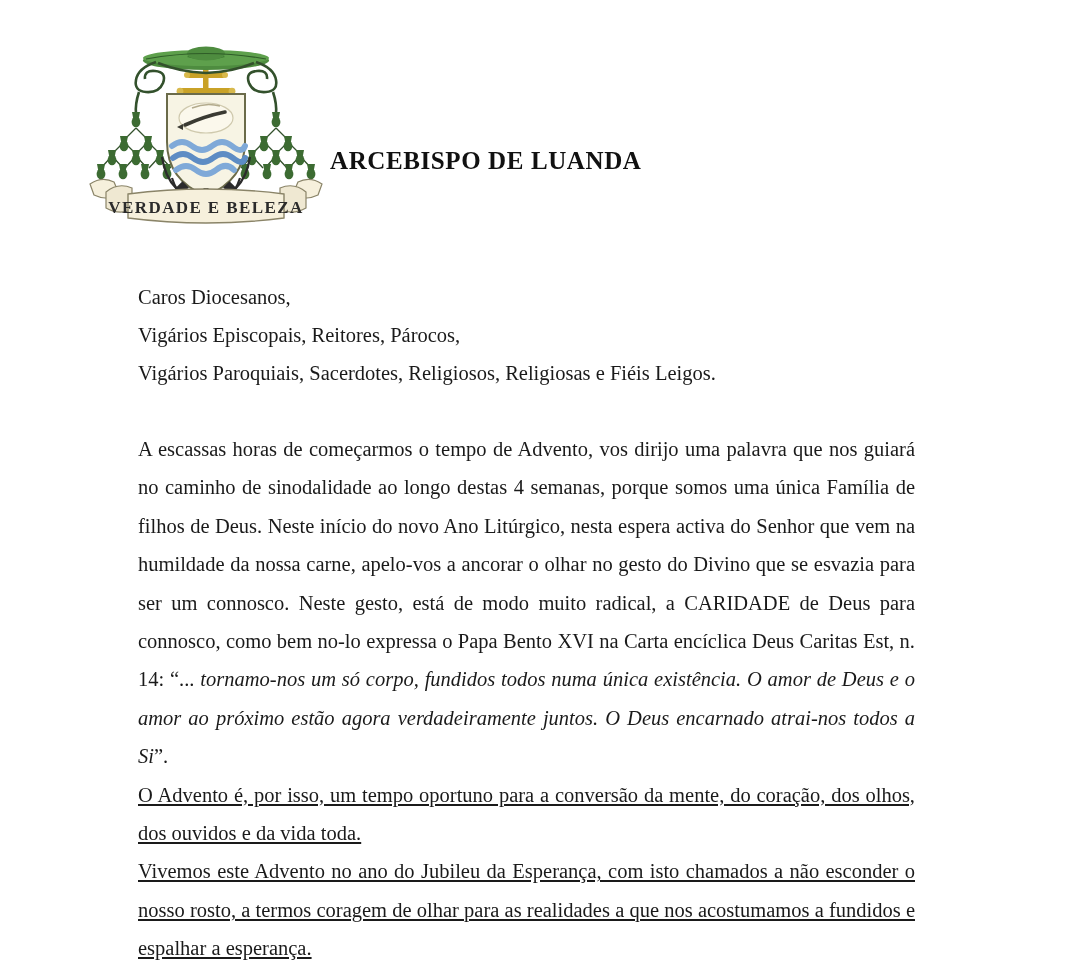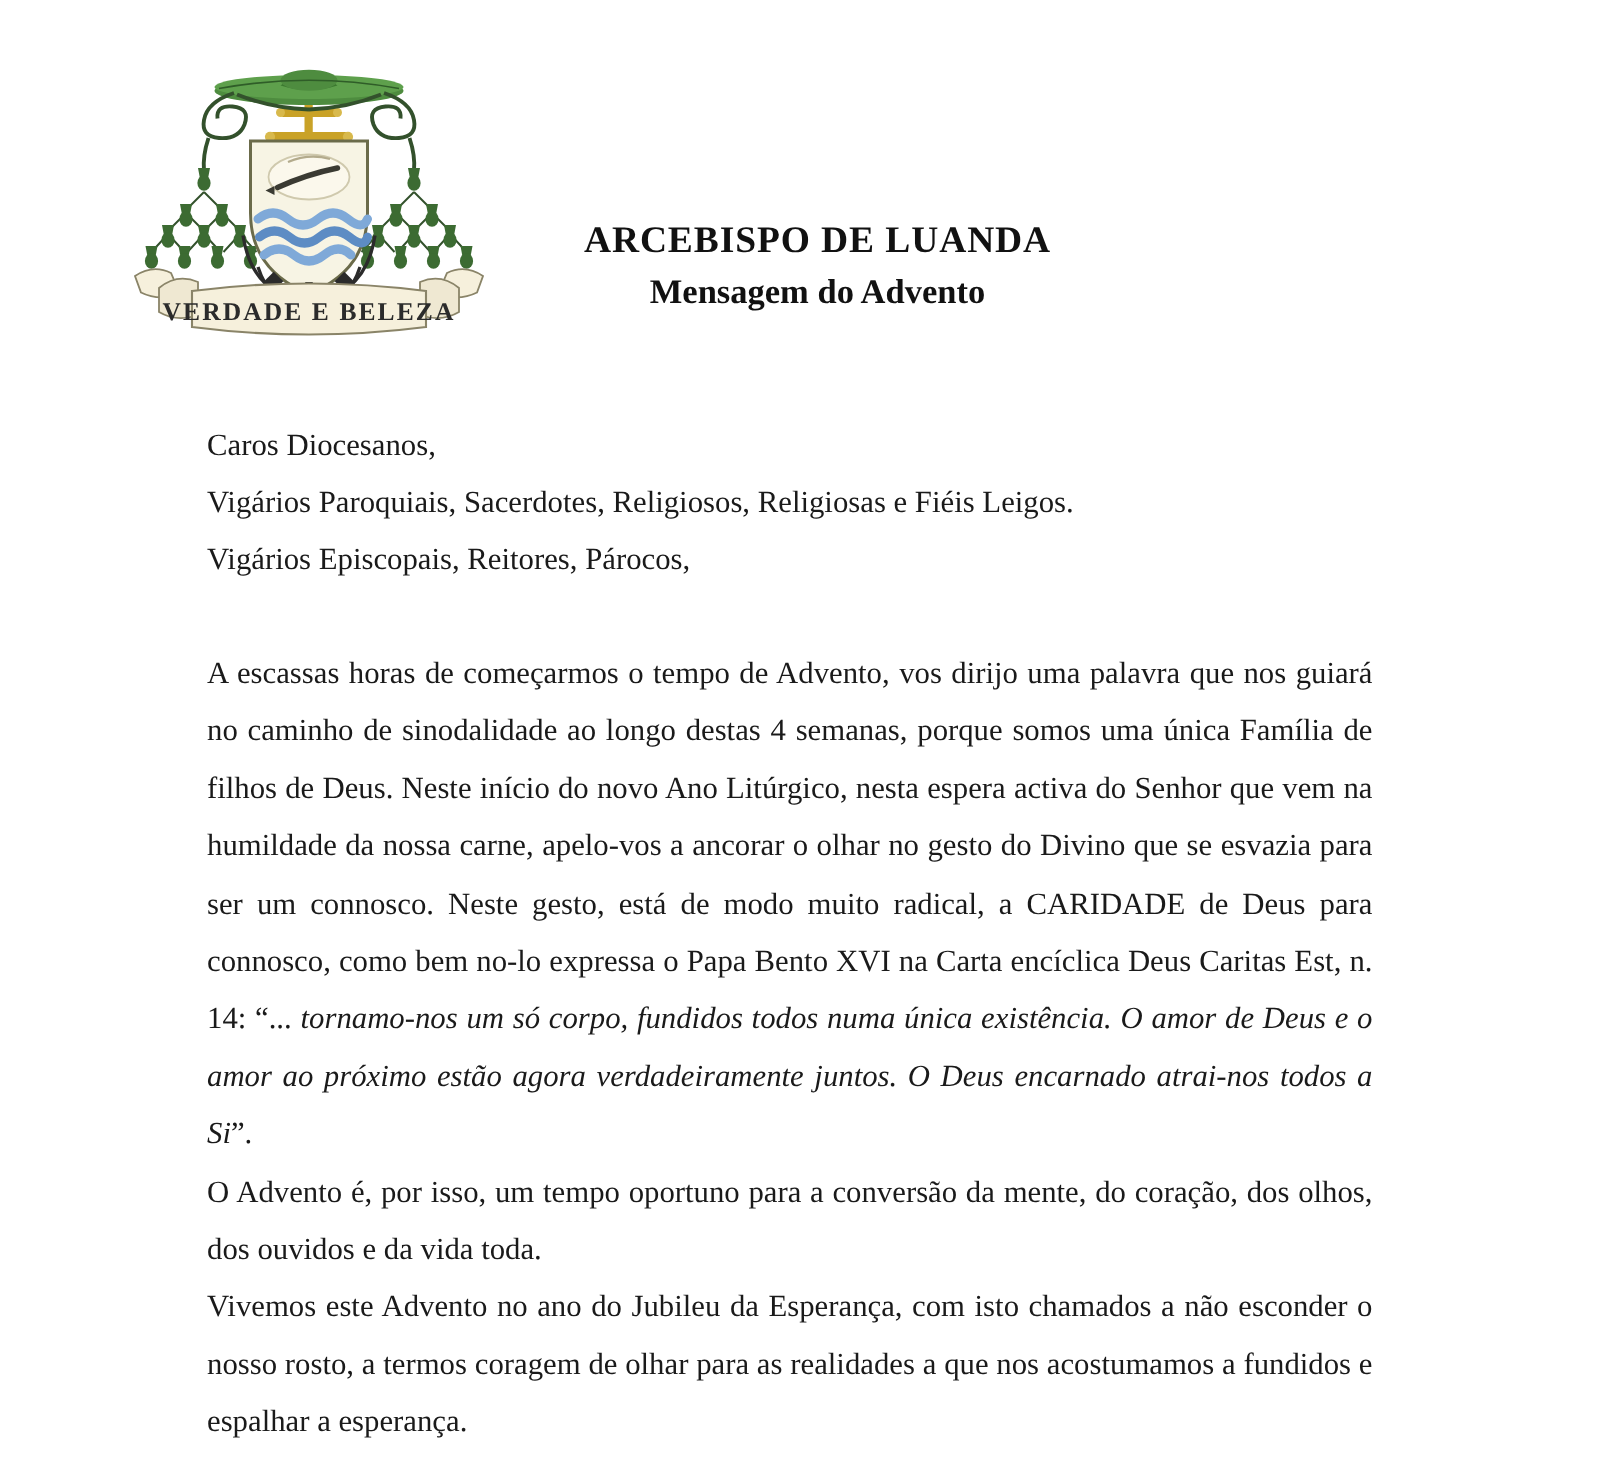--- a/index.html
+++ b/index.html
@@ -44,21 +44,20 @@
     display: block;
     width: 244px;
     height: 196px;
   }
 
   .header-titles {
     position: absolute;
     left: 330px;
     top: 146px;
     width: 430px;
-    text-align: center;
   }
 
   .title-main {
     font-weight: bold;
     font-size: 25px;
     letter-spacing: 0.6px;
     line-height: 1.18;
     color: #111111;
     white-space: nowrap;
   }
@@ -99,20 +98,21 @@
   .gap-after-salutation {
     height: 38px;
   }
 
   .quote-italic {
     font-style: italic;
   }
 
   .para-tight {
     margin: 0;
+    text-decoration: underline;
   }
 
   .cutoff-line {
     position: absolute;
     left: 152px;
     top: 966px;
     width: 777px;
     height: 14px;
     overflow: hidden;
     font-size: 20.5px;
@@ -256,29 +256,28 @@
           <path d="M22 160 q12 -10 26 -4 l0 22 q-14 5 -26 -2 z" fill="#efe8d2" stroke="#8a8468" stroke-width="1.2"></path>
           <path d="M222 160 q-12 -10 -26 -4 l0 22 q14 5 26 -2 z" fill="#efe8d2" stroke="#8a8468" stroke-width="1.2"></path>
           <path d="M44 162 q78 -10 156 0 l0 24 q-78 10 -156 0 z" fill="#f6f0dc" stroke="#8a8468" stroke-width="1.4"></path>
           <text x="122" y="181" text-anchor="middle" font-family="Liberation Serif, serif" font-size="17" font-weight="bold" letter-spacing="1.4" fill="#2b2b2b">VERDADE E BELEZA</text>
         </g>
       </svg>
     </div>
 
     <div class="header-titles">
       <div class="title-main">ARCEBISPO DE LUANDA</div>
-      <div class="title-sub">Mensagem do Advento</div>
     </div>
   </div>
 
   <div class="body-block">
 
     <p class="salutation">Caros Diocesanos,</p>
+    <p class="salutation">Vigários Episcopais, Reitores, Párocos,</p>
     <p class="salutation">Vigários Paroquiais, Sacerdotes, Religiosos, Religiosas e Fiéis Leigos.</p>
-    <p class="salutation">Vigários Episcopais, Reitores, Párocos,</p>
 
     <div class="gap-after-salutation"></div>
 
     <p class="para"><span>A escassas horas de começarmos o tempo de Advento, vos dirijo uma palavra que nos guiará no caminho de sinodalidade ao longo destas 4 semanas, porque somos uma única Família de filhos de Deus. Neste início do novo Ano Litúrgico, nesta espera activa do Senhor que vem na humildade da nossa carne, apelo-vos a ancorar o olhar no gesto do Divino que se esvazia para ser um connosco. Neste gesto, está de modo muito radical, a CARIDADE de Deus para connosco, como bem no-lo expressa o Papa Bento XVI na Carta encíclica Deus Caritas Est, n. 14: “... </span><span class="quote-italic">tornamo-nos um só corpo, fundidos todos numa única existência. O amor de Deus e o amor ao próximo estão agora verdadeiramente juntos. O Deus encarnado atrai-nos todos a Si</span><span>”.</span></p>
 
     <p class="para para-tight">O Advento é, por isso, um tempo oportuno para a conversão da mente, do coração, dos olhos, dos ouvidos  e da vida toda.</p>
 
     <p class="para para-tight">Vivemos este Advento no ano do Jubileu da Esperança, com isto chamados a não esconder o nosso rosto, a termos coragem de olhar para as realidades a que nos acostumamos a fundidos e espalhar a esperança.</p>
   </div>
 

